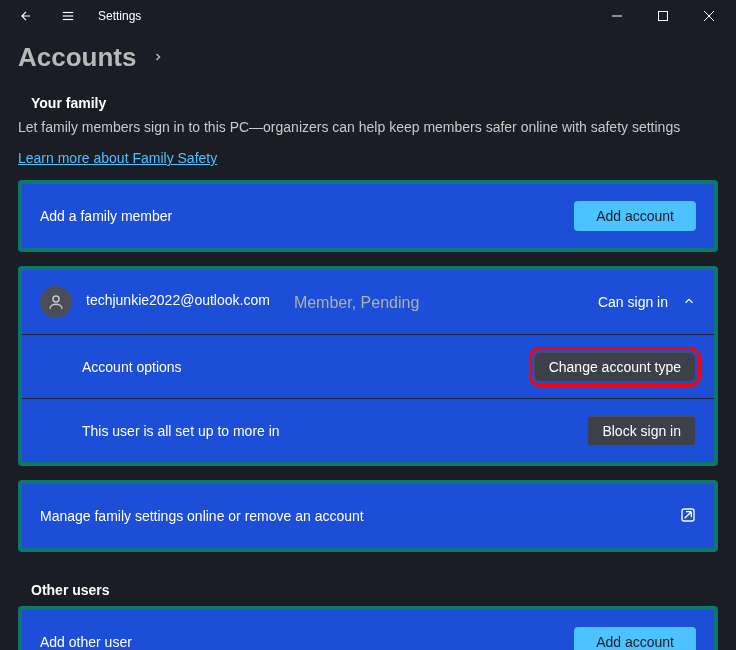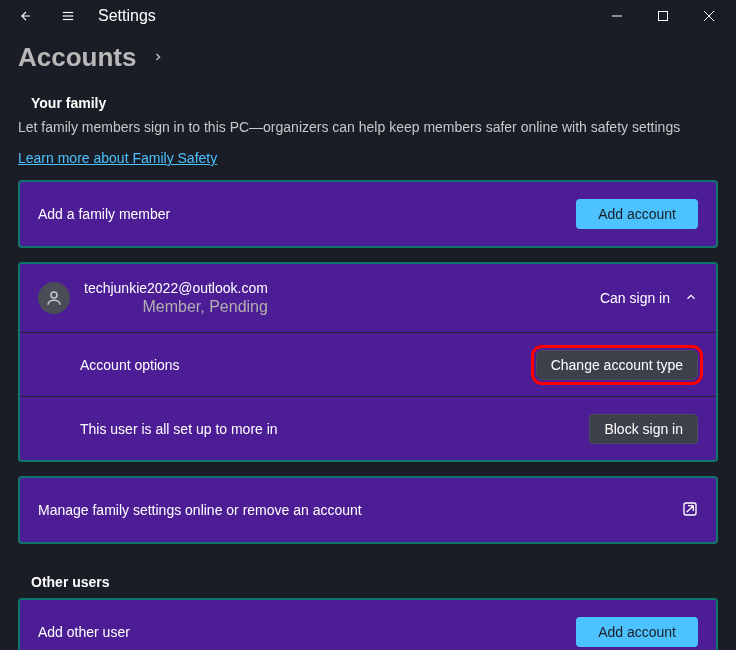--- a/index.html
+++ b/index.html
@@ -27,21 +27,21 @@
 }
 .titlebar-btn {
   width: 32px;
   height: 32px;
   display: flex;
   align-items: center;
   justify-content: center;
   color: #fff;
 }
 .titlebar-title {
-  font-size: 16px;
+  font-size: 12px;
   margin-left: 4px;
 }
 .titlebar-right {
   margin-left: auto;
   display: flex;
 }
 .win-btn {
   width: 46px;
   height: 32px;
   display: flex;
@@ -82,24 +82,24 @@
   font-size: 14px;
   color: #c8c8c8;
   line-height: 1.5;
   margin-bottom: 12px;
 }
 .link {
   color: #4cc2ff;
   font-size: 14px;
 }
 .card {
-  background: #4c1d95;
+  background: #1d4ed8;
   border-radius: 4px;
   margin-top: 14px;
-  border: 2px solid #0f766e;
+  border: 4px solid #0f766e;
 }
 .card-row {
   display: flex;
   align-items: center;
   padding: 16px 18px;
   min-height: 64px;
 }
 .card-row + .card-row {
   border-top: 1px solid #20232d;
 }
@@ -136,21 +136,22 @@
   border-radius: 50%;
   background: #4a4d58;
   display: flex;
   align-items: center;
   justify-content: center;
   margin-right: 14px;
   flex-shrink: 0;
 }
 .user-block {
   display: flex;
-  flex-direction: column;
+  flex-direction: row;
+  gap: 24px;
 }
 .user-email {
   font-size: 14px;
   color: #fff;
 }
 .user-status {
   font-size: 16px;
   color: #b0b0b0;
   margin-top: 2px;
   text-align: right;

